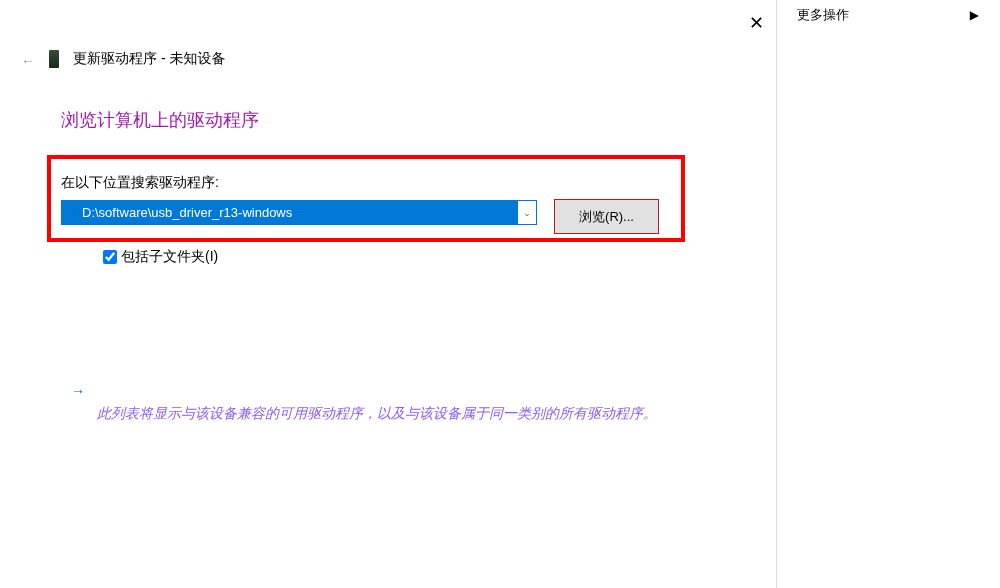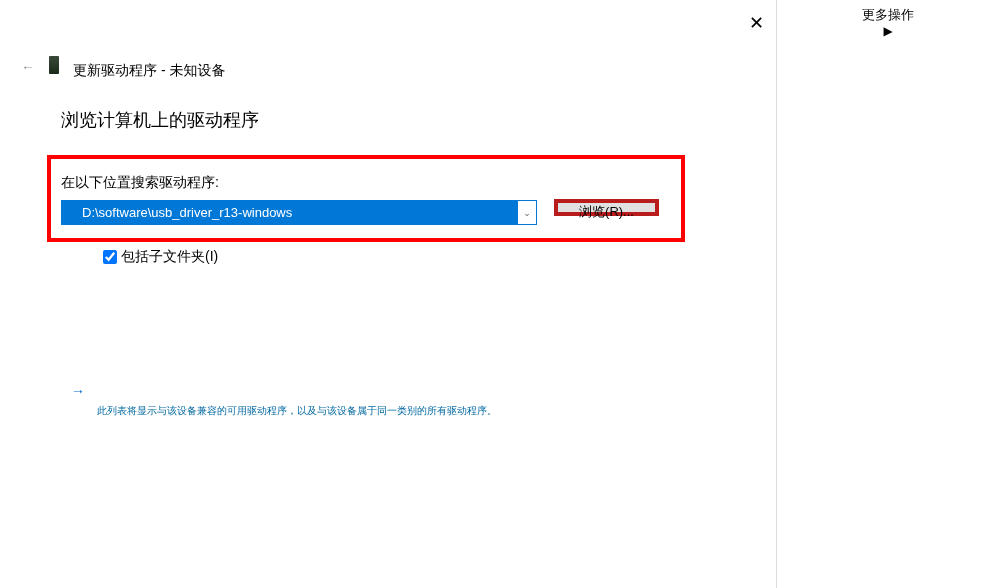--- a/index.html
+++ b/index.html
@@ -1,38 +1,38 @@
 <!DOCTYPE html>
 <html><head>
   <meta charset="utf-8">
   <style>
     * { margin: 0; padding: 0; box-sizing: border-box; }
     body { font-family: "Microsoft YaHei", "Segoe UI", sans-serif; font-size: 13px; background: #fff; color: #000; width: 1000px; height: 588px; position: relative; }
-    .more-ops { position: absolute; top: 4px; left: 793px; width: 190px; display: flex; justify-content: space-between; align-items: center; padding: 2px 4px; flex-direction: column; }
+    .more-ops { position: absolute; top: 4px; left: 793px; width: 190px; display: flex; justify-content: space-between; align-items: center; padding: 2px 4px; }
     .more-ops .arrow { font-size: 12px; }
     .dialog { position: absolute; top: 0; left: 1px; width: 776px; height: 588px; border-right: 1px solid #ddd; }
     .close-btn { position: absolute; top: 8px; right: 8px; cursor: pointer; font-size: 18px; padding: 4px; }
     .header-row { position: absolute; top: 50px; left: 20px; display: flex; align-items: center; gap: 14px; }
     .back-arrow { color: #999; font-size: 14px; cursor: pointer; }
     .device-icon { width: 10px; height: 18px; background: linear-gradient(#3a4a3a, #1a2a1a); border-radius: 1px; }
-    .header-text { font-size: 14px; margin-top: 12px; }
-    .main-title { position: absolute; top: 108px; left: 60px; color: #000000; font-size: 18px; font-weight: normal; }
+    .header-text { font-size: 14px; }
+    .main-title { position: absolute; top: 108px; left: 60px; color: #a21caf; font-size: 18px; font-weight: normal; }
     .red-box { position: absolute; top: 155px; left: 46px; width: 638px; height: 87px; border: 4px solid #ff0000; }
     .search-label { position: absolute; top: 174px; left: 60px; font-size: 14px; }
     .path-combo { position: absolute; top: 200px; left: 60px; width: 476px; height: 25px; border: 1px solid #0078d7; display: flex; align-items: center; background: #fff; }
     .path-value { flex: 1; background: #0078d7; color: #fff; padding: 2px 20px; font-size: 13px; height: 100%; display: flex; align-items: center; overflow: hidden; white-space: nowrap; }
     .path-value span { display: inline; }
     .combo-drop { width: 18px; text-align: center; color: #666; font-size: 9px; cursor: pointer; }
-    .browse-btn { position: absolute; top: 199px; left: 553px; width: 105px; height: 17px; background: #e1e1e1; border: 4px solid #b91c1c; cursor: pointer; font-size: 13px; }
+    .browse-btn { position: absolute; top: 199px; left: 553px; width: 105px; height: 35px; background: #e1e1e1; border: 1px solid #b91c1c; cursor: pointer; font-size: 13px; }
     .include-sub { position: absolute; top: 248px; left: 56px; display: flex; align-items: center; gap: 4px; font-size: 14px; padding-left: 46px; }
     .include-sub input { width: 14px; height: 14px; cursor: pointer; }
     .list-option { position: absolute; top: 378px; left: 70px; width: 610px; }
     .list-option-title { display: flex; gap: 10px; color: #0066cc; font-size: 17px; cursor: pointer; }
     .list-option-title .arr { font-size: 14px; padding-top: 3px; }
-    .list-option-desc { color: #0369a1; font-size: 10px; margin-left: 26px; margin-top: 6px; line-height: 1.5; }
+    .list-option-desc { color: #8b5cf6; font-size: 14px; margin-left: 26px; margin-top: 6px; line-height: 1.5; font-style: italic; }
     .footer { position: absolute; bottom: 12px; right: 18px; display: flex; gap: 10px; }
     .footer button { width: 97px; height: 26px; background: #e1e1e1; border: 1px solid #adadad; cursor: pointer; font-size: 13px; }
     .footer button.primary { border: 1px solid #0078d7; }
   </style>
 </head>
 <body>
 
 <div class="more-ops">
   <span>更多操作</span>
   <span class="arrow">▶</span>

